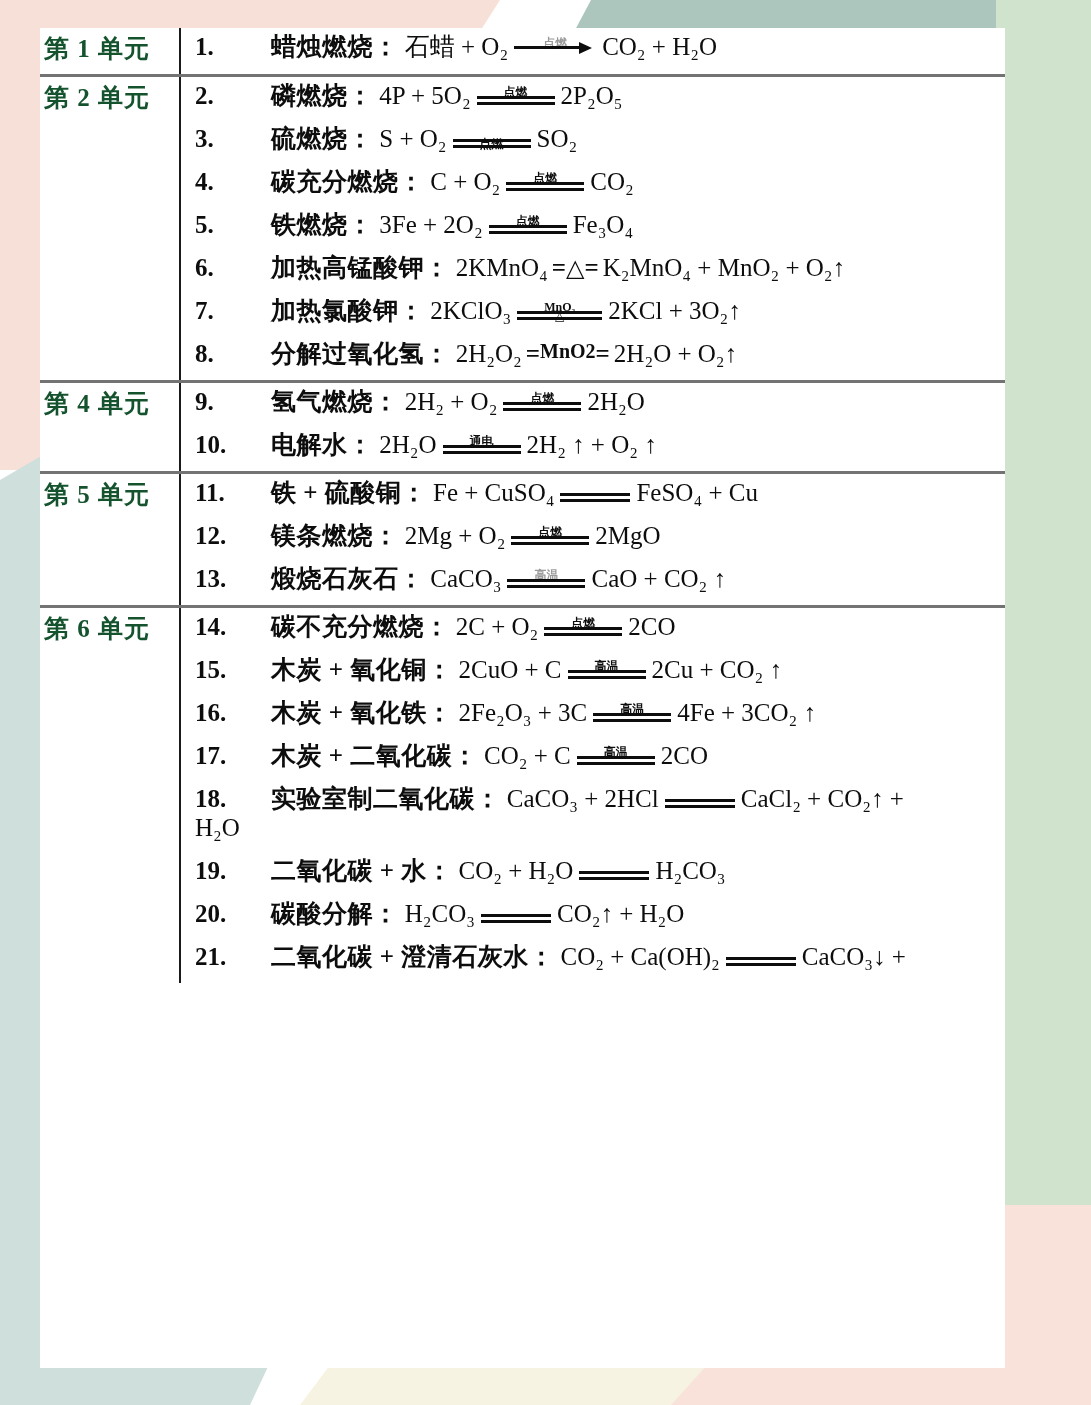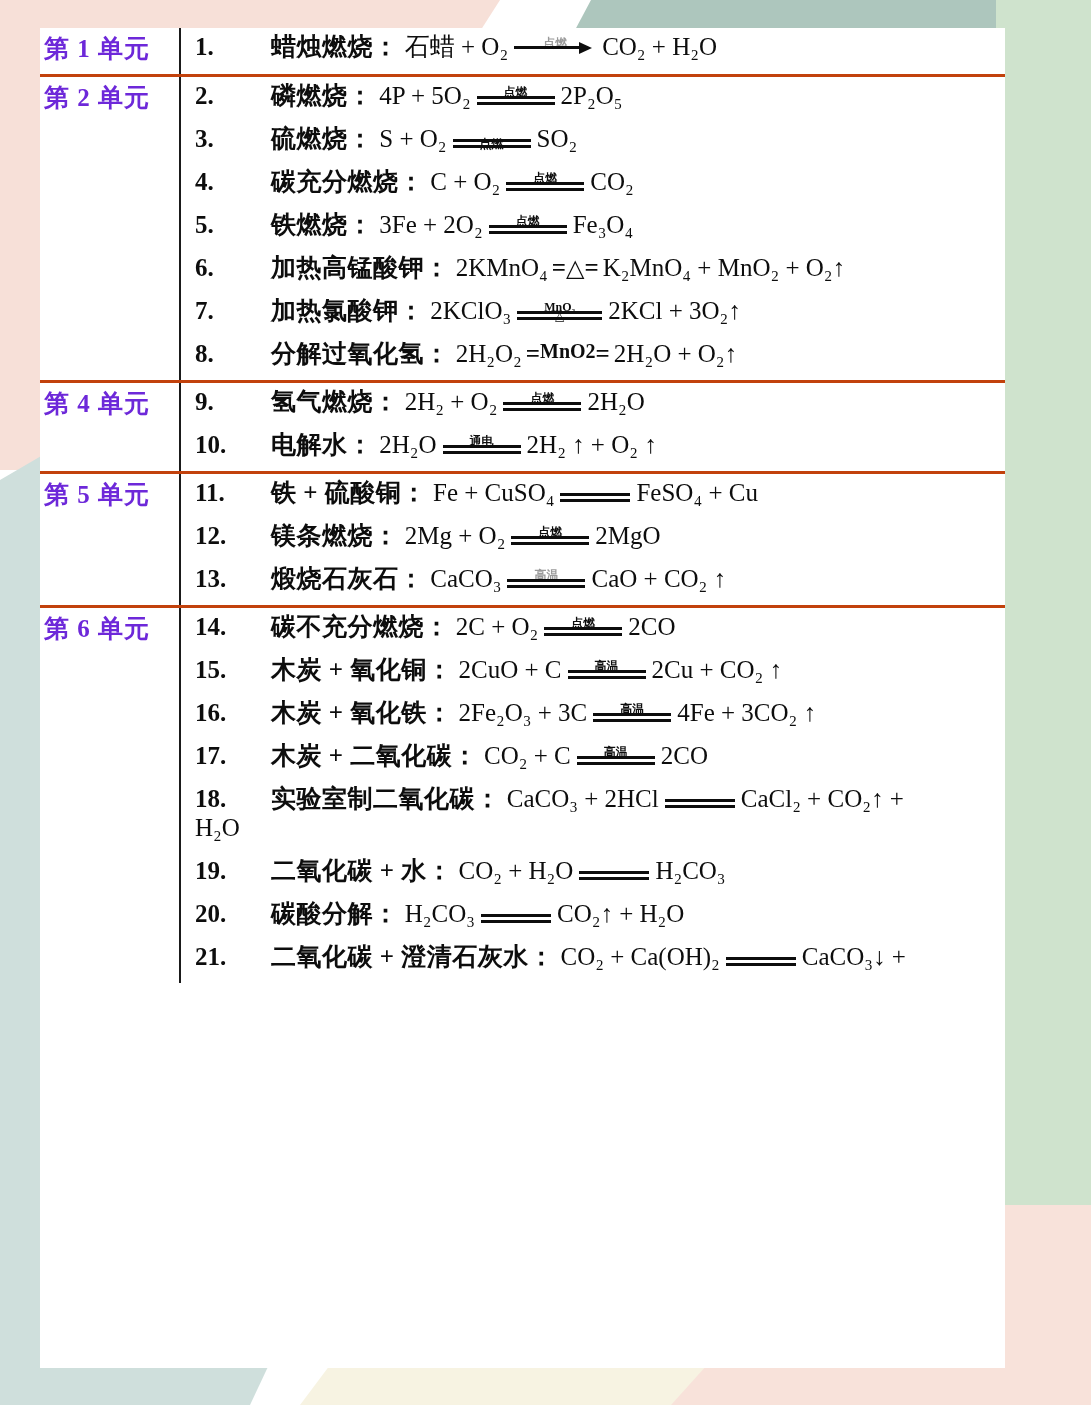--- a/index.html
+++ b/index.html
@@ -99,31 +99,31 @@
   .unit-cell {
     width: 135px;
     vertical-align: top;
     border-right: 2px solid #1a1a1a;
     padding: 6px 0 10px 4px;
     white-space: nowrap;
   }
   .unit-label {
     font-size: 25px;
     font-weight: 700;
-    color: #6d28d9;
+    color: #14532d;
     letter-spacing: 1px;
     line-height: 1.2;
     font-family: "Liberation Serif", "DejaVu Serif", serif;
   }
   .eq-cell {
     vertical-align: top;
     padding: 6px 6px 10px 14px;
   }
   .sec-divider td {
-    border-top: 3px solid #c2410c;
+    border-top: 3px solid #737373;
   }
 
   
   .eq-line {
     display: block;
     font-size: 25px;
     font-weight: 700;
     color: #0d0d0d;
     line-height: 1.0;
     margin: 0 0 4px 0;

